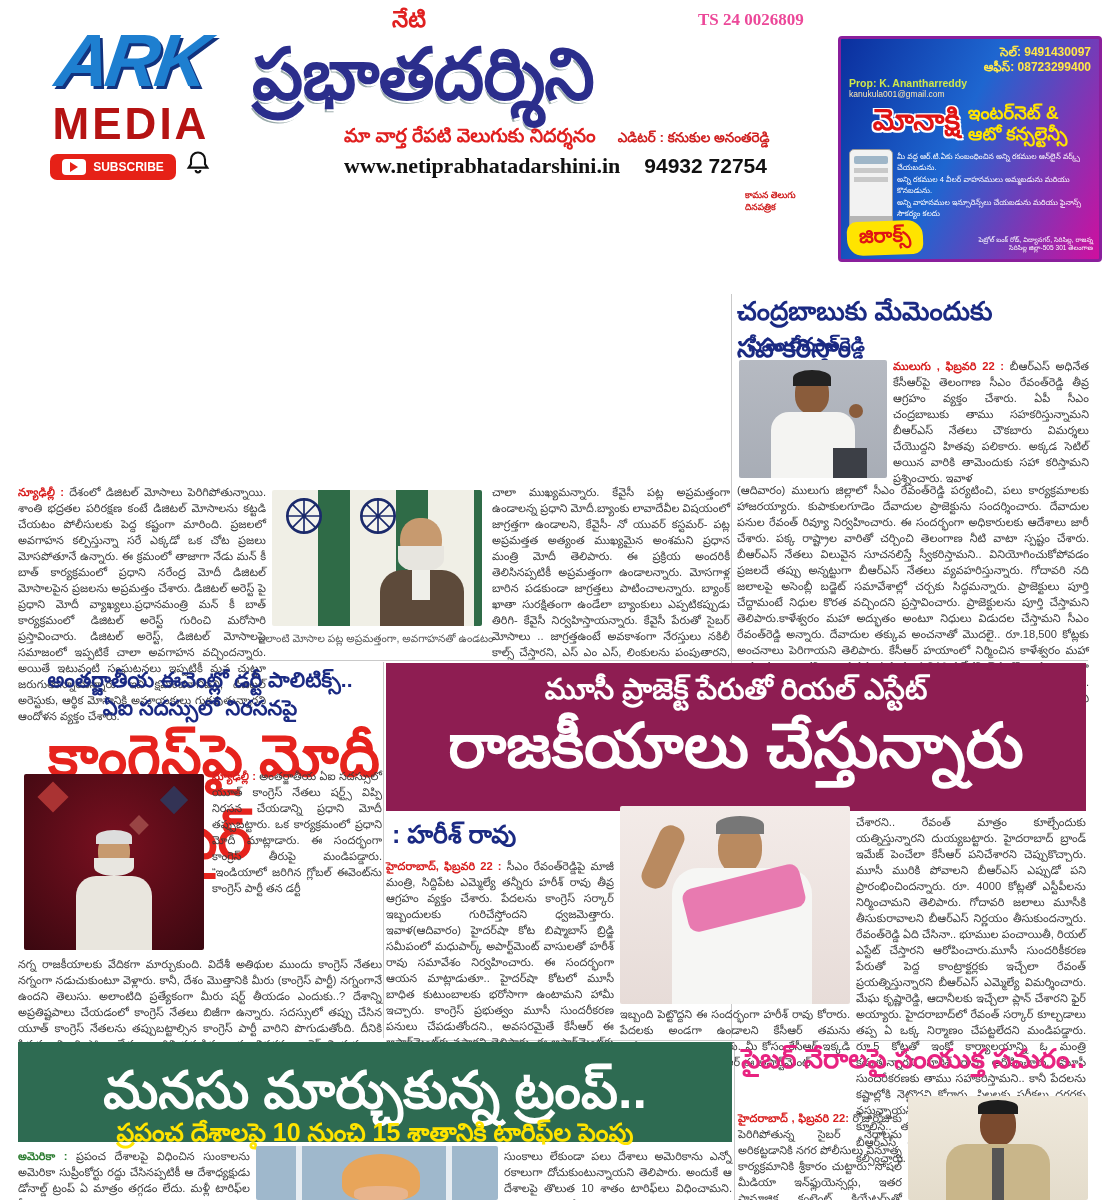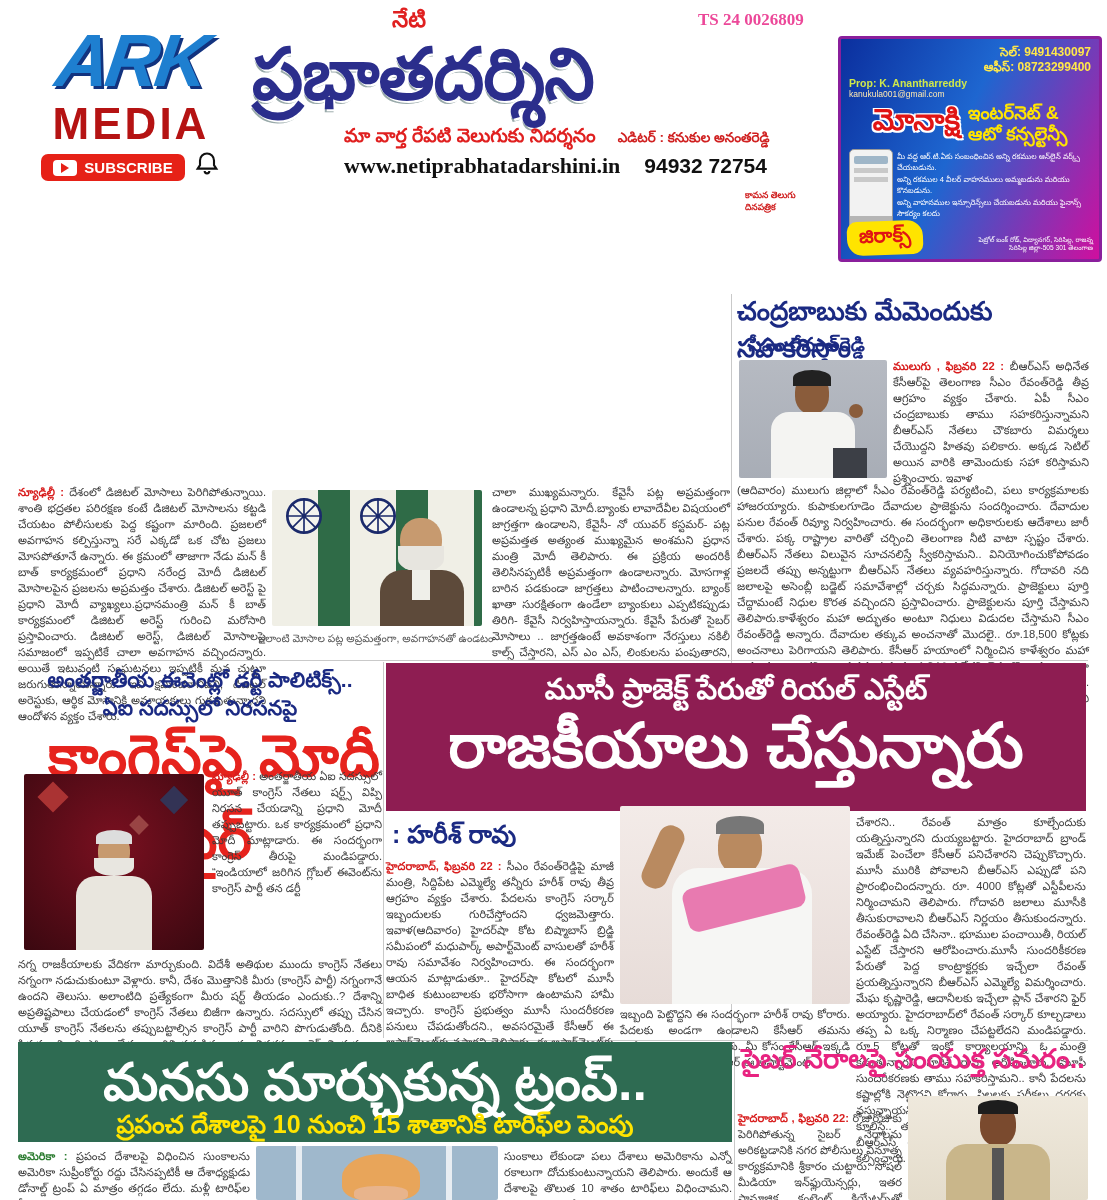--- a/index.html
+++ b/index.html
@@ -10,21 +10,21 @@
   .lead-red{color:#d81f1f;font-weight:bold;}
   .lead-green{color:#2e7d32;font-weight:bold;}
   .caption{font-size:10.5px;color:#555;}
   .divider{background:#c9c9c9;}
   
   .reg{font-family:"Liberation Serif",serif;font-weight:bold;font-size:17px;color:#ec4899;}
   .ark{font-style:italic;font-weight:900;font-size:74px;line-height:1;color:#1e7fd0;
        text-shadow:3px 3px 0 #12337f;transform:skewX(-8deg);letter-spacing:-4px;}
   .media{font-weight:800;font-size:44px;line-height:1;color:#b51313;letter-spacing:3px;margin-top:4px;}
   .subscribe{display:inline-flex;align-items:center;gap:7px;background:#e62117;color:#fff;
-       border-radius:7px;padding:5px 12px;font-size:15px;font-weight:bold;margin-top:8px;}
+       border-radius:7px;padding:5px 12px;font-size:12px;font-weight:bold;margin-top:8px;}
   .neti{color:#e02020;font-weight:bold;font-size:23px;}
   .np-title{color:#2b2e8c;font-weight:bold;font-size:72px;line-height:1.02;white-space:nowrap;
        text-shadow:2px 2px 0 #fff,-1px -1px 0 #fff,0 3px 0 #9aa;letter-spacing:-1px;}
   .tagline{color:#e02020;font-weight:bold;font-size:19px;}
   .editor{color:#d02020;font-weight:bold;font-size:13.5px;}
   .site{font-weight:800;font-size:22px;color:#111;font-family:"Liberation Serif",serif;}
   .phone{font-weight:800;font-size:21px;color:#111;}
   .sidenote{color:#d02020;font-weight:bold;font-size:9px;}
   
   .ad{border:3px solid #8a1f9c;border-radius:4px;
@@ -44,21 +44,21 @@
   .datestrip{background:#fbe0e0;display:flex;align-items:center;gap:26px;padding:0 16px;
       font-weight:bold;font-size:18.5px;color:#2e2e2e;}
   
   .redbox{background:#e6231d;border-radius:5px;color:#fff;text-align:center;}
   .redbox .kick{font-size:30px;font-weight:bold;padding-top:12px;}
   .redbox .head{font-size:92px;font-weight:bold;line-height:1.02;}
   .maroonbox{background:#8e1d52;color:#fff;text-align:center;}
   .maroonbox .kick{font-size:29px;font-weight:bold;padding-top:10px;}
   .maroonbox .head{font-size:62px;font-weight:bold;line-height:1.05;}
   .greenbox{background:#2e6b52;color:#fff;text-align:center;}
-  .greenbox .head{font-size:52px;font-weight:bold;line-height:1.08;padding-top:12px;}
+  .greenbox .head{font-size:52px;font-weight:bold;line-height:1.08;padding-top:20px;}
   .greenbox .sub{color:#ffe400;font-size:25px;font-weight:bold;}
   .hl-navy{color:#1b2a83;font-weight:bold;}
   .hl-red{color:#e6231d;font-weight:bold;}
   .hl-magenta{color:#e82380;font-weight:bold;}
   .hl-green{color:#2e7d32;font-weight:bold;}
   
   .photo{position:absolute;overflow:hidden;border-radius:2px;}
 </style>
 </head>
 <body>

